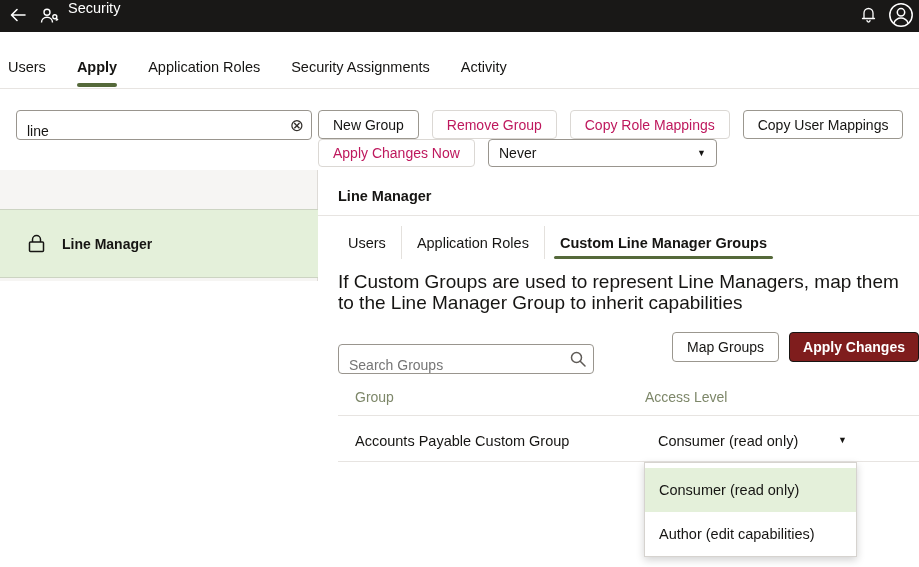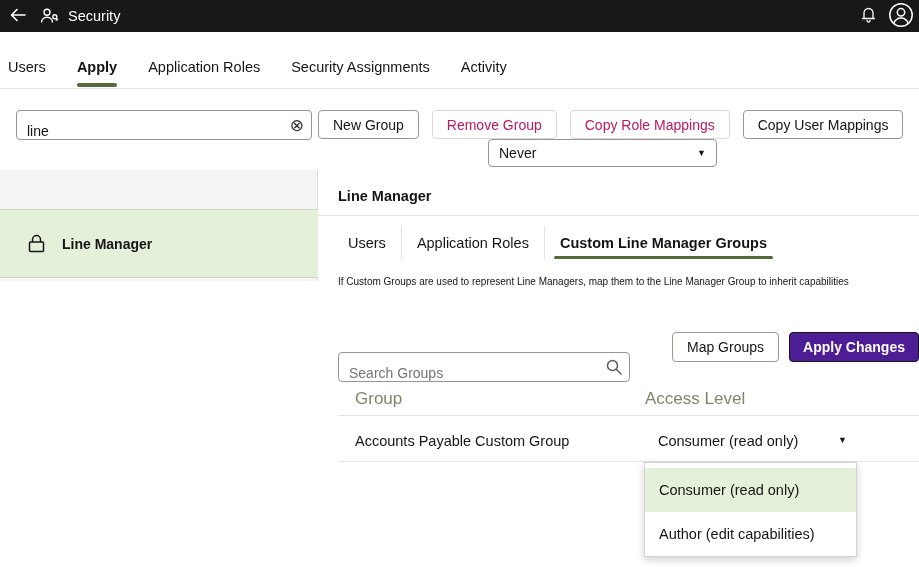--- a/index.html
+++ b/index.html
@@ -1,40 +1,40 @@
 <!DOCTYPE html>
 <html><head>
 <meta charset="utf-8">
 <style>
   * { margin:0; padding:0; box-sizing:border-box; }
   body { font-family:"Liberation Sans", sans-serif; background:#fff; }
   .app { position:relative; width:919px; height:567px; background:#fff; color:#161513; overflow:hidden; }
 
   
-  .topbar { position:absolute; top:0; left:0; right:0; height:32px; background:#191817; display:flex; align-items:center; color:#fff; }
+  .topbar { position:absolute; top:0; left:0; right:0; height:32px; background:#191817; display:flex; color:#fff; }
   .back-btn { width:36px; height:32px; display:flex; align-items:center; justify-content:center; background:none; border:none; cursor:pointer; }
   .app-icon { margin-left:4px; display:flex; align-items:center; }
   .topbar-title { margin-left:9px; font-size:14.5px; color:#fff; }
   .topbar-right { margin-left:auto; display:flex; align-items:center; gap:12px; padding-right:5px; }
   .icon-btn { background:none; border:none; cursor:pointer; display:flex; align-items:center; }
 
   
   .main-tabs { position:absolute; top:45px; left:0; right:0; height:44px; display:flex; align-items:stretch; gap:31px; padding-left:8px; border-bottom:1px solid #e7e4e1; font-size:14.5px; }
   .main-tab { position:relative; display:flex; align-items:center; cursor:pointer; color:#161513; }
   .main-tab.selected { font-weight:700; }
   .main-tab.selected::after { content:""; position:absolute; left:0; right:0; bottom:1px; height:4px; background:#55693a; border-radius:2px; }
 
   
   .search-wrap { position:absolute; left:16px; top:110px; width:296px; height:30px; }
   .text-input { width:100%; height:100%; border:1px solid #99958e; border-radius:4px; padding:12px 30px 0 10px; font-size:14px; color:#161513; font-family:inherit; outline:none; background:#fff; }
   .clear-icon { position:absolute; right:8px; top:50%; transform:translateY(-50%); font-size:17px; color:#33302c; cursor:pointer; line-height:1; }
   .toolbar-row1 { position:absolute; left:318px; top:110px; display:flex; gap:13px; }
   .btn { display:inline-flex; align-items:center; justify-content:center; height:29px; padding:0 14px; border:1px solid #9b978f; border-radius:4px; background:#fff; font-size:14px; color:#161513; cursor:pointer; font-family:inherit; white-space:nowrap; }
   .btn.disabled { color:#be185d; border-color:#dbd8d4; cursor:default; }
-  .btn.primary { background:#4c1d95; color:#fff; border-color:#171513; font-weight:700; }
+  .btn.primary { background:#7f1d1d; color:#fff; border-color:#171513; font-weight:700; }
   .toolbar-row2 { position:absolute; left:318px; top:139px; display:flex; }
   .toolbar-row2 .btn { height:28px; }
   .schedule-select { position:absolute; left:488px; top:139px; width:229px; height:28px; border:1px solid #99958e; border-radius:4px; background:#fff; display:flex; align-items:center; padding:0 10px; font-size:14px; cursor:pointer; }
   .caret { font-size:9px; color:#161513; line-height:1; }
   .schedule-select .caret { margin-left:auto; }
 
   
   .list-panel { position:absolute; left:0; top:170px; width:318px; height:111px; background:#f6f5f3; border-right:1px solid #dedbd7; }
   .group-item { position:absolute; left:0; top:209px; width:318px; height:69px; background:#e4f0da; border-top:1px solid #ccd4c2; border-bottom:1px solid #ccd4c2; display:flex; align-items:center; cursor:pointer; }
   .group-item .lock { margin-left:28px; display:flex; }
@@ -43,30 +43,30 @@
   
   .detail-title { position:absolute; left:338px; top:188px; font-size:14.5px; font-weight:700; }
   .hline { position:absolute; height:1px; background:#e7e4e1; }
   .detail-divider { left:318px; right:0; top:215px; }
   .detail-tabs { position:absolute; left:338px; top:226px; height:33px; display:flex; align-items:stretch; font-size:14.5px; }
   .detail-tab { position:relative; display:flex; align-items:center; padding:0 15px; cursor:pointer; }
   .detail-tab:first-child { padding-left:10px; }
   .detail-tab + .detail-tab { border-left:1px solid #e4e1dd; }
   .detail-tab.selected { font-weight:700; }
   .detail-tab.selected::after { content:""; position:absolute; left:9px; right:9px; bottom:0; height:3px; background:#55693a; border-radius:2px; }
-  .detail-desc { position:absolute; left:338px; top:271px; width:580px; font-size:10px; line-height:21px; }
-
-  .groups-search { position:absolute; left:338px; top:352px; width:292px; height:30px; }
+  .detail-desc { position:absolute; left:338px; top:271px; width:580px; font-size:19px; line-height:21px; }
+
+  .groups-search { position:absolute; left:338px; top:344px; width:256px; height:30px; }
   .groups-search .text-input { padding-right:32px; }
   .groups-search .mag { position:absolute; right:8px; top:50%; transform:translateY(-50%); display:flex; cursor:pointer; }
   .map-btn { position:absolute; left:672px; top:332px; height:30px; }
   .apply-btn { position:absolute; left:789px; top:332px; width:130px; height:30px; }
 
   
-  .col-header { position:absolute; top:389px; font-size:17px; color:#7d8769; }
+  .col-header { position:absolute; top:389px; font-size:14px; color:#7d8769; }
   .col-header.c1 { left:355px; }
   .col-header.c2 { left:645px; }
   .table-head-line { left:338px; right:0; top:415px; }
   .cell-group { position:absolute; left:355px; top:433px; font-size:14.5px; }
   .cell-access { position:absolute; left:658px; top:433px; font-size:14.5px; cursor:pointer; }
   .access-caret { position:absolute; left:838px; top:436px; cursor:pointer; }
   .row-line { left:338px; right:0; top:461px; }
 
   
   .access-menu { position:absolute; left:644px; top:462px; width:213px; background:#fff; border:1px solid #d6d3cf; box-shadow:0 3px 8px rgba(0,0,0,0.18); padding-top:5px; }
@@ -139,20 +139,23 @@
     <span class="clear-icon">⊗</span>
   </div>
 
   <div class="toolbar-row1">
     <button class="btn">New Group</button>
     <button class="btn disabled">Remove Group</button>
     <button class="btn disabled">Copy Role Mappings</button>
     <button class="btn">Copy User Mappings</button>
   </div>
 
+  <div class="toolbar-row2">
+    <button class="btn disabled">Apply Changes Now</button>
+  </div>
   <div class="schedule-select">
     <span>Never</span>
     <span class="caret">▼</span>
   </div>
 
   <div class="list-panel"></div>
   <div class="group-item">
     <span class="lock">
       <svg width="17" height="19" viewBox="0 0 17 19" fill="none" stroke="#161513" stroke-width="1.5">
           <rect x="1.5" y="8" width="14" height="9.5" rx="1"></rect>

